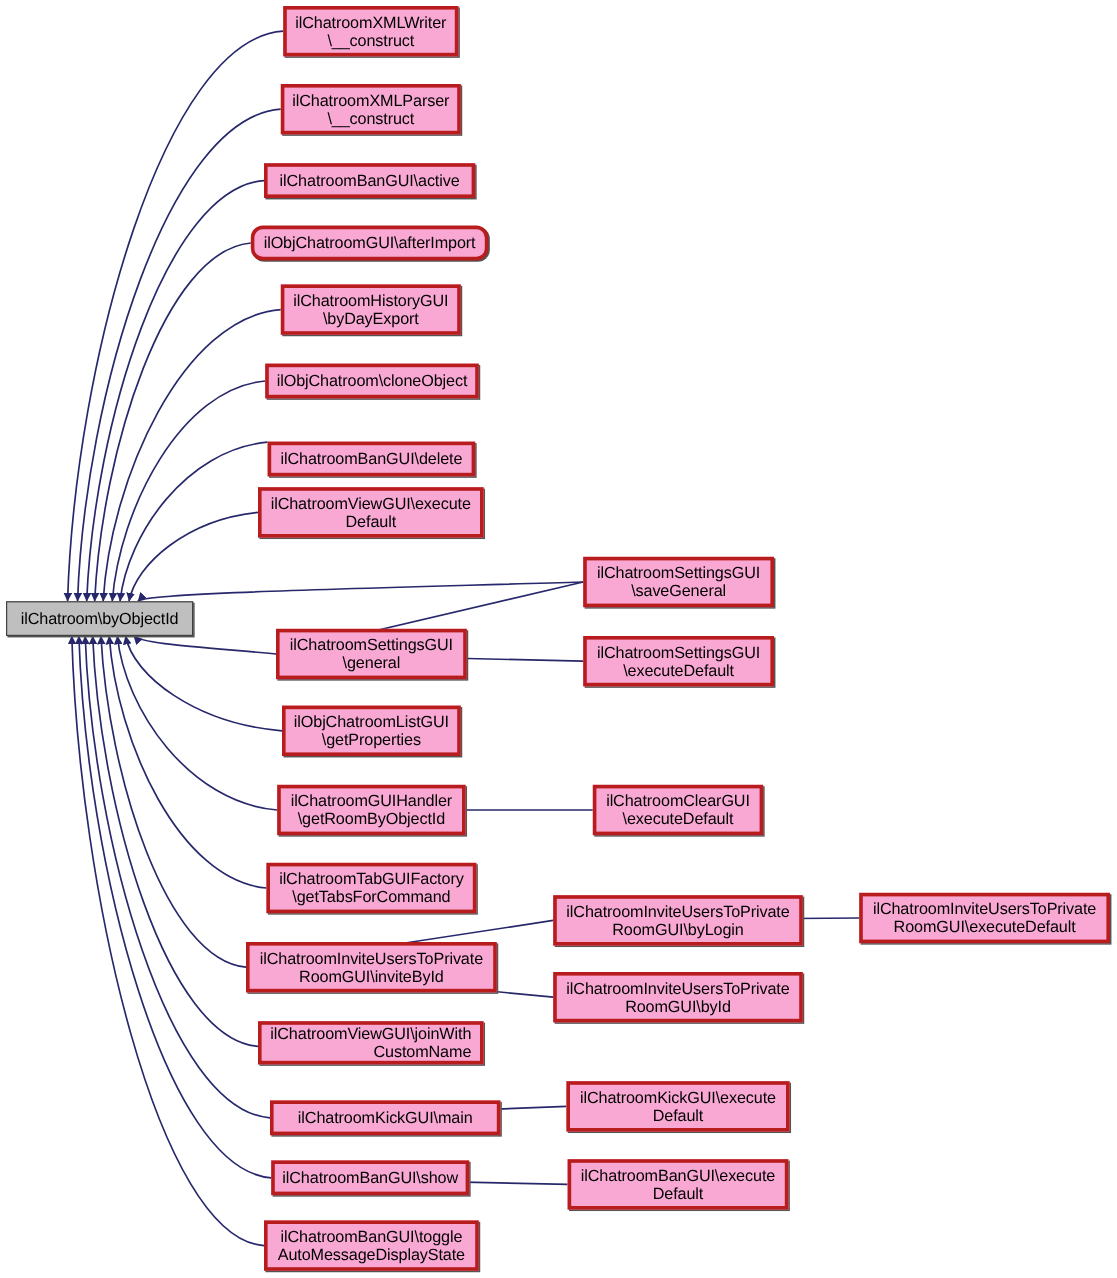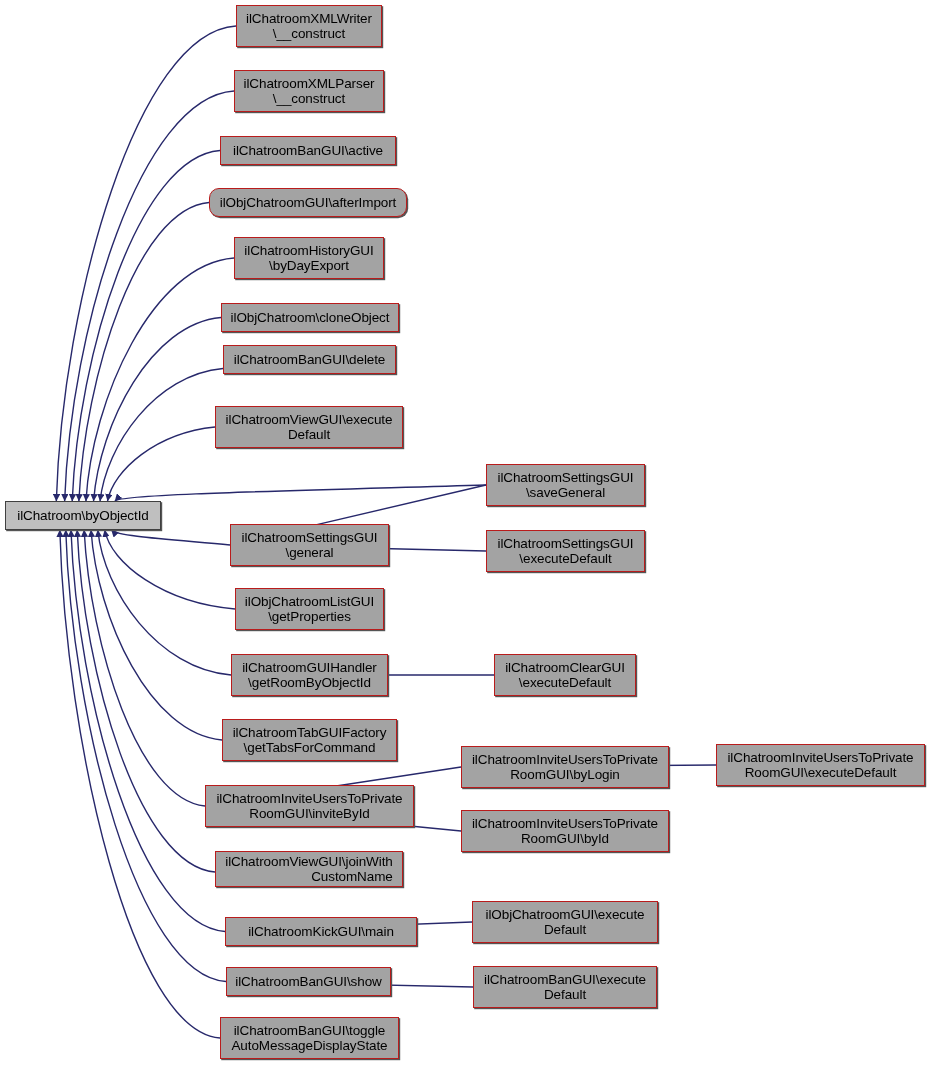--- a/index.html
+++ b/index.html
@@ -21,22 +21,22 @@
     position: absolute;
     left: 0;
     top: 0;
     width: 931px;
     height: 1065px;
     pointer-events: none;
   }
   .node {
     position: absolute;
     box-sizing: border-box;
-    background: #a3a3a3;
-    border: 1px solid #b91c1c;
+    background: #f9a8d4;
+    border: 3px solid #b91c1c;
     box-shadow: 1.2px 1.2px 0 0 #555555;
     display: flex;
     align-items: center;
     justify-content: center;
     text-align: center;
     font-size: 13.5px;
     line-height: 15.5px;
     color: #000000;
     letter-spacing: -0.1px;
     white-space: pre-line;
@@ -89,21 +89,21 @@
       <div class="node root" style="left: 5px; top: 501px; width: 156px; height: 29px;">ilChatroom\byObjectId</div>
       <div class="node" style="left: 236px; top: 5px; width: 146px; height: 42px;">ilChatroomXMLWriter
 \__construct</div>
       <div class="node" style="left: 234px; top: 70px; width: 150px; height: 42px;">ilChatroomXMLParser
 \__construct</div>
       <div class="node" style="left: 220px; top: 136px; width: 176px; height: 29px;">ilChatroomBanGUI\active</div>
       <div class="node" style="left: 209px; top: 188px; width: 198px; height: 29px; border-radius: 10px;">ilObjChatroomGUI\afterImport</div>
       <div class="node" style="left: 234px; top: 237px; width: 150px; height: 42px;">ilChatroomHistoryGUI
 \byDayExport</div>
       <div class="node" style="left: 221px; top: 303px; width: 178px; height: 29px;">ilObjChatroom\cloneObject</div>
-      <div class="node" style="left: 223px; top: 345px; width: 173px; height: 29px;">ilChatroomBanGUI\delete</div>
+      <div class="node" style="left: 223px; top: 368px; width: 173px; height: 29px;">ilChatroomBanGUI\delete</div>
       <div class="node" style="left: 215px; top: 406px; width: 188px; height: 42px;">ilChatroomViewGUI\execute
 Default</div>
       <div class="node" style="left: 486px; top: 464px; width: 159px; height: 42px;">ilChatroomSettingsGUI
 \saveGeneral</div>
       <div class="node" style="left: 230px; top: 524px; width: 159px; height: 42px;">ilChatroomSettingsGUI
 \general</div>
       <div class="node" style="left: 486px; top: 530px; width: 159px; height: 42px;">ilChatroomSettingsGUI
 \executeDefault</div>
       <div class="node" style="left: 235px; top: 588px; width: 149px; height: 42px;">ilObjChatroomListGUI
 \getProperties</div>
@@ -117,21 +117,21 @@
 RoomGUI\byLogin</div>
       <div class="node" style="left: 716px; top: 744px; width: 209px; height: 42px;">ilChatroomInviteUsersToPrivate
 RoomGUI\executeDefault</div>
       <div class="node" style="left: 205px; top: 785px; width: 209px; height: 42px;">ilChatroomInviteUsersToPrivate
 RoomGUI\inviteById</div>
       <div class="node" style="left: 461px; top: 810px; width: 208px; height: 42px;">ilChatroomInviteUsersToPrivate
 RoomGUI\byId</div>
       <div class="node" style="left: 215px; top: 851px; width: 188px; height: 36px; text-align: right;">ilChatroomViewGUI\joinWith
 CustomName</div>
       <div class="node" style="left: 225px; top: 917px; width: 192px; height: 29px;">ilChatroomKickGUI\main</div>
-      <div class="node" style="left: 472px; top: 901px; width: 186px; height: 42px;">ilObjChatroomGUI\execute
+      <div class="node" style="left: 472px; top: 901px; width: 186px; height: 42px;">ilChatroomKickGUI\execute
 Default</div>
       <div class="node" style="left: 226px; top: 967px; width: 165px; height: 29px;">ilChatroomBanGUI\show</div>
       <div class="node" style="left: 473px; top: 966px; width: 184px; height: 42px;">ilChatroomBanGUI\execute
 Default</div>
       <div class="node" style="left: 220px; top: 1017px; width: 179px; height: 42px;">ilChatroomBanGUI\toggle
 AutoMessageDisplayState</div>
     </div>
 </div>
 
 </body></html>

